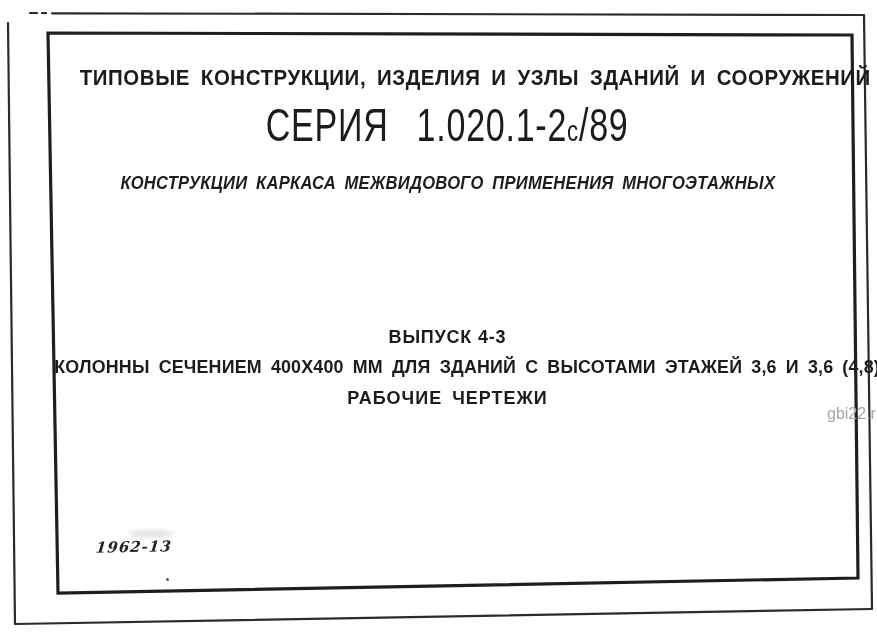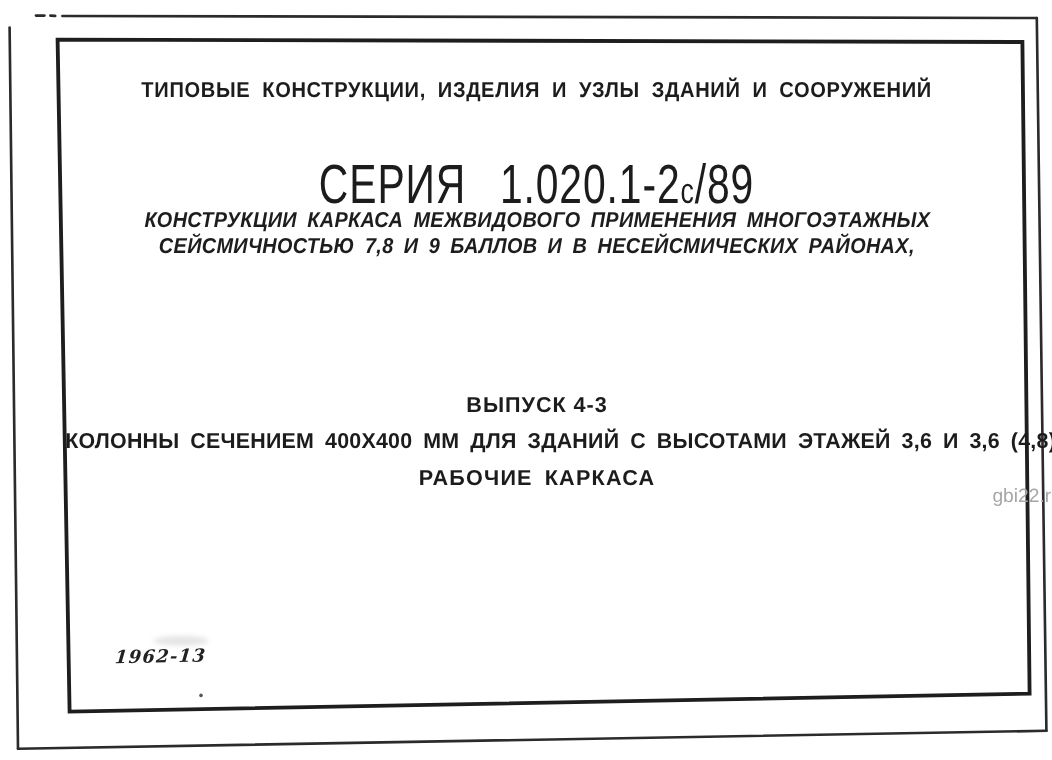--- a/index.html
+++ b/index.html
@@ -28,32 +28,31 @@
     text-align: center;
     white-space: nowrap;
     color: #1c1c1c;
   }
   .txt .inner {
     display: inline-block;
     transform-origin: 50% 50%;
   }
   .header-line {
     top: 65px;
-    font-size: 18px;
+    font-size: 22px;
     font-weight: bold;
     letter-spacing: 0.6px;
     word-spacing: 5px;
   }
   .header-line .inner { transform: scaleX(0.93); }
   .series-line {
     top: 98px;
     font-size: 46px;
     font-weight: 400;
     letter-spacing: 1px;
-    margin-top: 28px;
   }
   .series-line .inner { transform: scaleX(0.74); }
   .series-gap { display: inline-block; width: 38px; }
   .series-small {
     font-size: 30px;
     vertical-align: baseline;
   }
   .desc-block {
     position: absolute;
     left: 50px;
@@ -159,35 +158,32 @@
   </div>
 
   <div class="txt series-line">
     <span class="inner"><span>СЕРИЯ</span><span class="series-gap"></span><span>1.020.1-2</span><span class="series-small">с</span><span>/89</span></span>
   </div>
 
   <div class="desc-block">
     <div class="desc-line">
       <span class="inner">КОНСТРУКЦИИ КАРКАСА МЕЖВИДОВОГО ПРИМЕНЕНИЯ МНОГОЭТАЖНЫХ</span>
     </div>
-    <div class="desc-line">
-      <span class="inner">СЕЙСМИЧНОСТЬЮ 7,8 И 9 БАЛЛОВ И В НЕСЕЙСМИЧЕСКИХ РАЙОНАХ,</span>
-    </div>
   </div>
 
   <div class="txt issue-line">
     <span class="inner">ВЫПУСК 4-3</span>
   </div>
 
   <div class="txt subject-line">
     <span class="inner">КОЛОННЫ СЕЧЕНИЕМ 400X400 ММ ДЛЯ ЗДАНИЙ С ВЫСОТАМИ ЭТАЖЕЙ 3,6 И 3,6 (4,8) М</span>
   </div>
 
   <div class="txt doctype-line">
-    <span class="inner">РАБОЧИЕ КАРКАСА</span>
+    <span class="inner">РАБОЧИЕ ЧЕРТЕЖИ</span>
   </div>
 
   <div class="smudge"></div>
   <div class="speck"></div>
 
   <div class="stamp">1962-13</div>
 
   <div class="watermark">gbi22.ru</div>
 
 </div>

